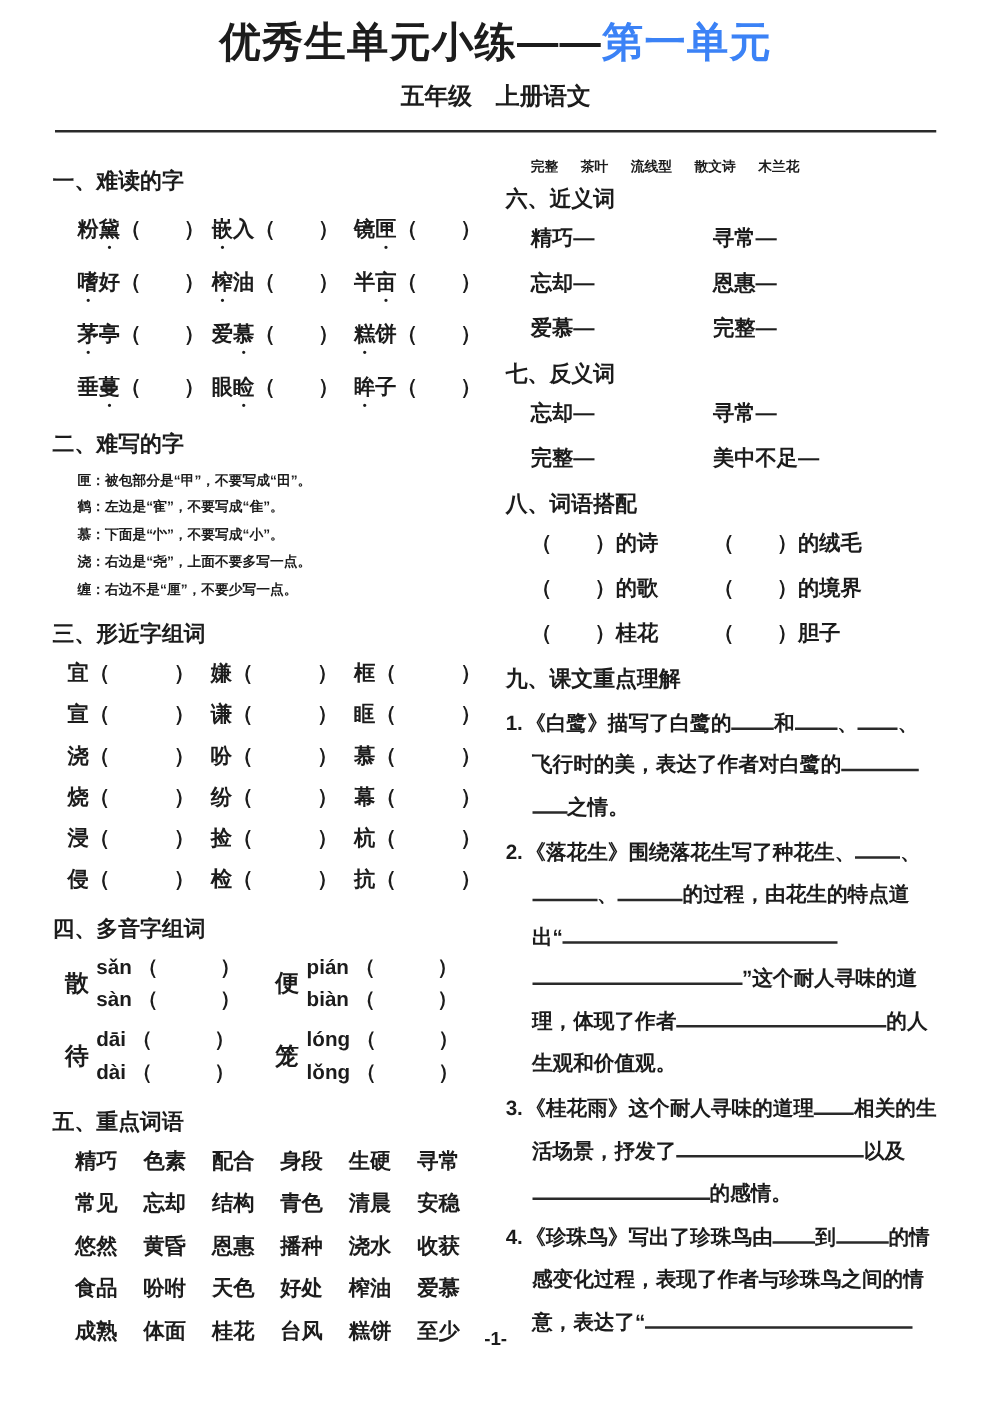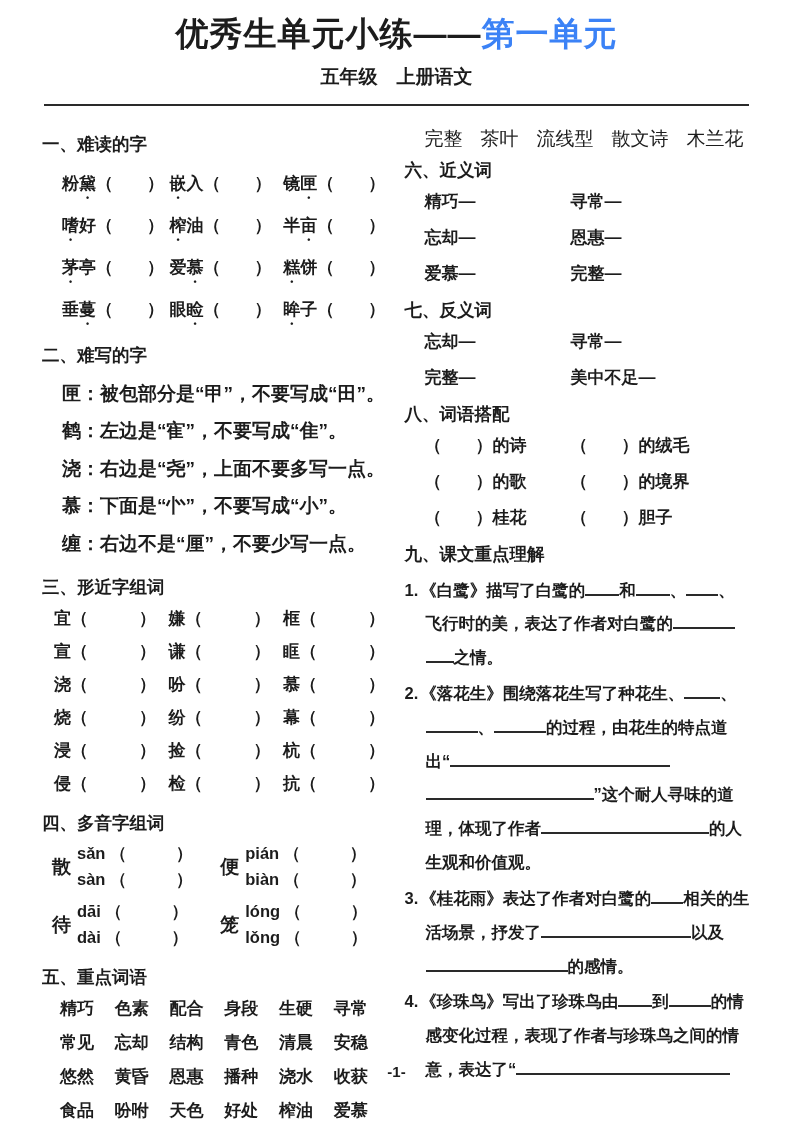--- a/index.html
+++ b/index.html
@@ -18,31 +18,31 @@
   
   .cols{display:flex;gap:16px;margin-top:20px;}
   .col{width:50%;box-sizing:border-box;}
   .sec-h{font-size:17.5px;font-weight:800;margin:6px 0 8px 0;}
   
   .s1-grid{display:grid;grid-template-columns:1.02fr 1.08fr 1fr;row-gap:11px;padding-left:20px;font-size:17px;font-weight:700;margin-top:16px;}
   .em-dot{text-emphasis:filled dot #1c1c1c;-webkit-text-emphasis:filled dot #1c1c1c;
           text-emphasis-position:under right;-webkit-text-emphasis-position:under;}
   .paren{font-weight:700;}
   
-  .s2-line{font-size:19px;font-weight:700;line-height:1.98;padding-left:20px;white-space:nowrap;}
+  .s2-line{font-size:11px;font-weight:700;line-height:1.98;padding-left:20px;white-space:nowrap;}
   
   .s3-grid{display:grid;grid-template-columns:1fr 1fr 0.92fr;row-gap:10px;padding-left:12px;font-size:17px;font-weight:700;}
   
   .s4-grid{display:grid;grid-template-columns:1fr 1fr;row-gap:10px;padding-left:10px;margin-top:4px;}
   .mg{display:flex;align-items:center;gap:6px;}
   .mg-char{font-size:19px;font-weight:800;}
   .mg-rows{display:flex;flex-direction:column;gap:4px;font-size:16.5px;font-weight:600;}
   
   .s5-row{display:grid;grid-template-columns:repeat(6,1fr);padding-left:18px;font-size:17px;font-weight:700;margin-bottom:11px;white-space:nowrap;}
-  .s5-right{display:flex;gap:18px;padding-left:20px;font-size:19px;font-weight:400;margin-bottom:6px;white-space:nowrap;}
+  .s5-right{display:flex;gap:18px;padding-left:20px;font-size:11px;font-weight:700;margin-bottom:6px;white-space:nowrap;}
   
   .pair-row{display:grid;grid-template-columns:1.05fr 1.3fr;padding-left:20px;font-size:17px;font-weight:700;margin-bottom:13px;white-space:nowrap;}
   
   .q{font-size:16.5px;font-weight:700;line-height:2.05;padding-left:21px;text-indent:-21px;margin-bottom:2px;}
   .q .num{margin-right:2px;}
   .blank{display:inline-block;border-bottom:2px solid #2a2a2a;height:13px;vertical-align:baseline;}
   
   .footer{position:absolute;bottom:28px;left:0;width:100%;text-align:center;font-size:15px;font-weight:700;}
 </style>
 </head>
@@ -72,22 +72,22 @@
           <span><span class="word"><span class="em-dot">糕</span><span>饼</span></span><span class="paren">（　　）</span></span>
           <span><span class="word"><span>垂</span><span class="em-dot">蔓</span></span><span class="paren">（　　）</span></span>
           <span><span class="word"><span>眼</span><span class="em-dot">睑</span></span><span class="paren">（　　）</span></span>
           <span><span class="word"><span class="em-dot">眸</span><span>子</span></span><span class="paren">（　　）</span></span>
         </div>
 
       <div class="sec-h" style="margin-top:14px;">二、难写的字</div>
       <div id="s2-lines">
           <div class="s2-line">匣：被包部分是“甲”，不要写成“田”。</div>
           <div class="s2-line">鹤：左边是“寉”，不要写成“隹”。</div>
+          <div class="s2-line">慕：下面是“㣺”，不要写成“小”。</div>
           <div class="s2-line">浇：右边是“尧”，上面不要多写一点。</div>
-          <div class="s2-line">慕：下面是“㣺”，不要写成“小”。</div>
           <div class="s2-line">缠：右边不是“厘”，不要少写一点。</div>
         </div>
 
       <div class="sec-h" style="margin-top:12px;">三、形近字组词</div>
       <div class="s3-grid" id="s3-grid">
           <span><span>宜</span><span class="paren">（　　　）</span></span>
           <span><span>嫌</span><span class="paren">（　　　）</span></span>
           <span><span>框</span><span class="paren">（　　　）</span></span>
           <span><span>宣</span><span class="paren">（　　　）</span></span>
           <span><span>谦</span><span class="paren">（　　　）</span></span>
@@ -233,21 +233,21 @@
           <div class="pair-row">
             <span>（　　）桂花</span>
             <span>（　　）胆子</span>
           </div>
         </div>
 
       <div class="sec-h">九、课文重点理解</div>
       <div id="s9-items">
           <div class="q"><span class="num">1.</span><span>《白鹭》描写了白鹭的</span><span class="blank" style="width: 34px;"></span><span>和</span><span class="blank" style="width: 34px;"></span><span>、</span><span class="blank" style="width: 32px;"></span><span>、飞行时的美，表达了作者对白鹭的</span><span class="blank" style="width: 62px;"></span><span class="blank" style="width: 28px;"></span><span>之情。</span></div>
           <div class="q"><span class="num">2.</span><span>《落花生》围绕落花生写了种花生、</span><span class="blank" style="width: 36px;"></span><span>、</span><span class="blank" style="width: 52px;"></span><span>、</span><span class="blank" style="width: 52px;"></span><span>的过程，由花生的特点道出“</span><span class="blank" style="width: 220px;"></span><span class="blank" style="width: 168px;"></span><span>”这个耐人寻味的道理，体现了作者</span><span class="blank" style="width: 168px;"></span><span>的人生观和价值观。</span></div>
-          <div class="q"><span class="num">3.</span><span>《桂花雨》表达了作者对白鹭的</span><span class="blank" style="width: 32px;"></span><span>相关的生活场景，抒发了</span><span class="blank" style="width: 150px;"></span><span>以及</span><span class="blank" style="width: 142px;"></span><span>的感情。</span></div>
+          <div class="q"><span class="num">3.</span><span>《桂花雨》这个耐人寻味的道理</span><span class="blank" style="width: 32px;"></span><span>相关的生活场景，抒发了</span><span class="blank" style="width: 150px;"></span><span>以及</span><span class="blank" style="width: 142px;"></span><span>的感情。</span></div>
           <div class="q"><span class="num">4.</span><span>《珍珠鸟》写出了珍珠鸟由</span><span class="blank" style="width: 34px;"></span><span>到</span><span class="blank" style="width: 42px;"></span><span>的情感变化过程，表现了作者与珍珠鸟之间的情意，表达了“</span><span class="blank" style="width: 196px;"></span><span class="blank" style="width: 18px;"></span></div>
         </div>
     </div>
 
   </div>
 
   <div class="footer">-1-</div>
 </div>
 
 </body></html>

